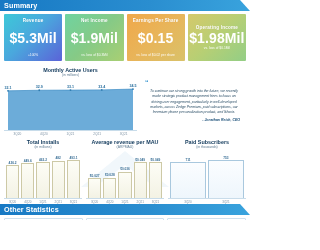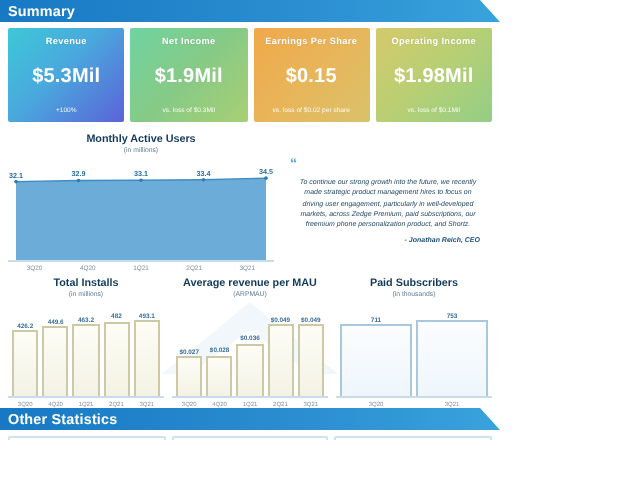--- a/index.html
+++ b/index.html
@@ -57,31 +57,31 @@
     align-items: center;
     justify-content: space-between;
     padding: 4px 2px 4px 2px;
     color: #ffffff;
     text-align: center;
     overflow: hidden;
   }
   .kpi-c0 { background: linear-gradient(135deg,#3dc8d8 0%,#4aa8dd 45%,#5b63d8 100%); }
   .kpi-c1 { background: linear-gradient(135deg,#6fd3a0 0%,#86ca86 50%,#a9cf73 100%); }
   .kpi-c2 { background: linear-gradient(135deg,#f0a84a 0%,#e8b55a 50%,#d9c26a 100%); }
-  .kpi-c3 { background: linear-gradient(135deg,#d5c96b 0%,#b7cf74 50%,#93ce86 100%); }
+  .kpi-c3 { background: linear-gradient(135deg,#d5c96b 0%,#b7cf74 50%,#93ce86 100%); justify-content: center; }
 
   .kpi-label {
     font-size: 4.6px;
     font-weight: bold;
     letter-spacing: .2px;
     white-space: nowrap;
     text-shadow: 0 0 1px rgba(0,0,0,.10);
   }
   .kpi-value {
-    font-size: 10px;
+    font-size: 14px;
     font-weight: bold;
     letter-spacing: .1px;
     white-space: nowrap;
   }
   .kpi-sub {
     font-size: 3.3px;
     font-weight: normal;
     opacity: .93;
     white-space: nowrap;
   }

